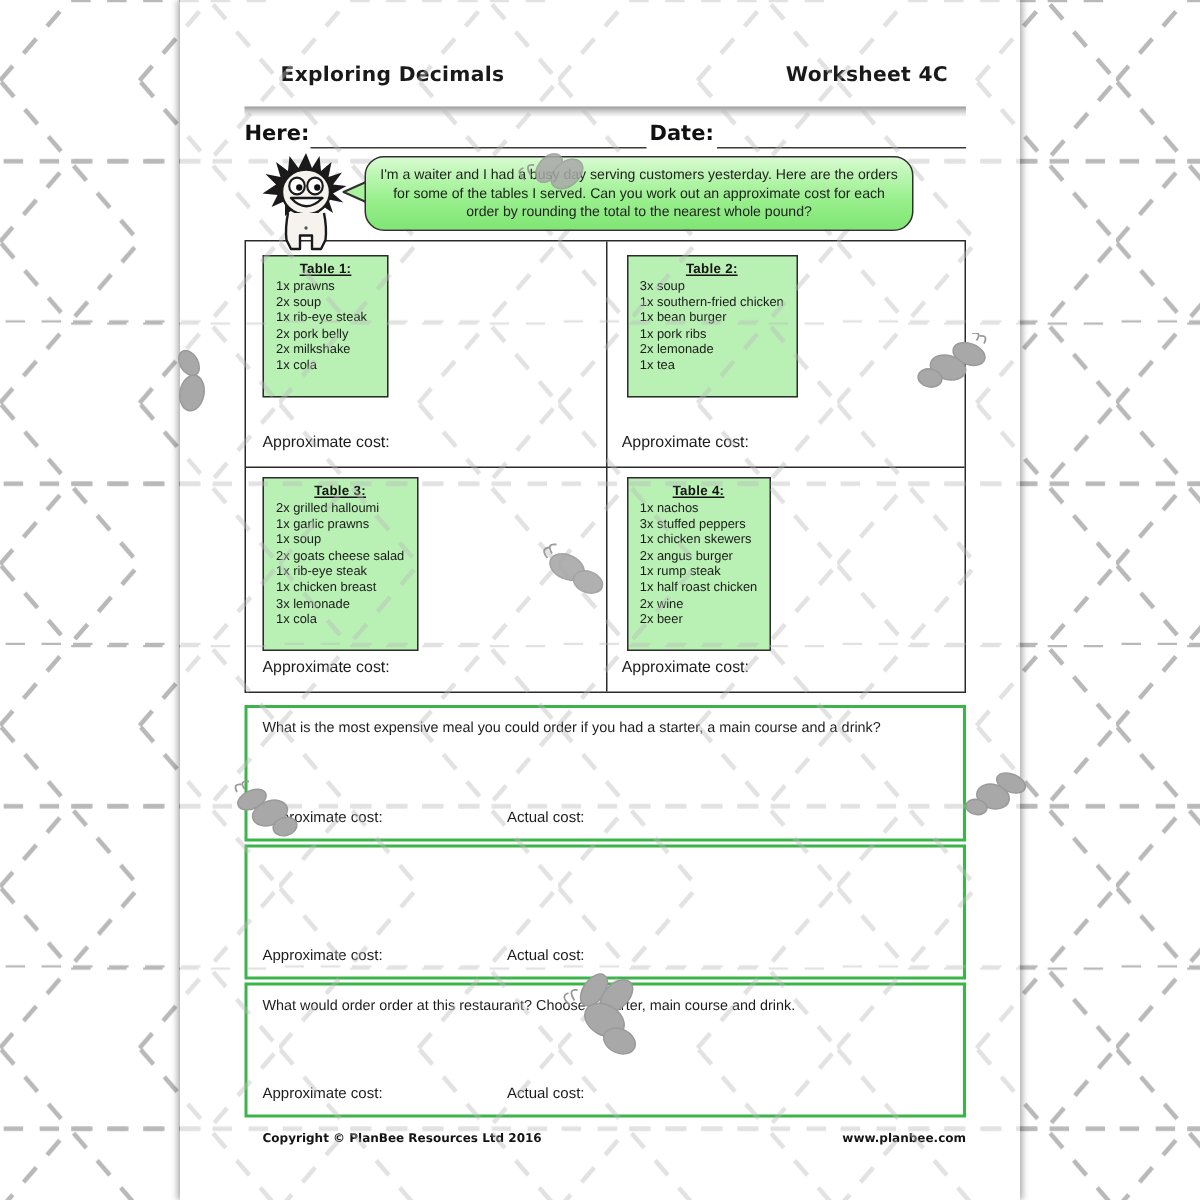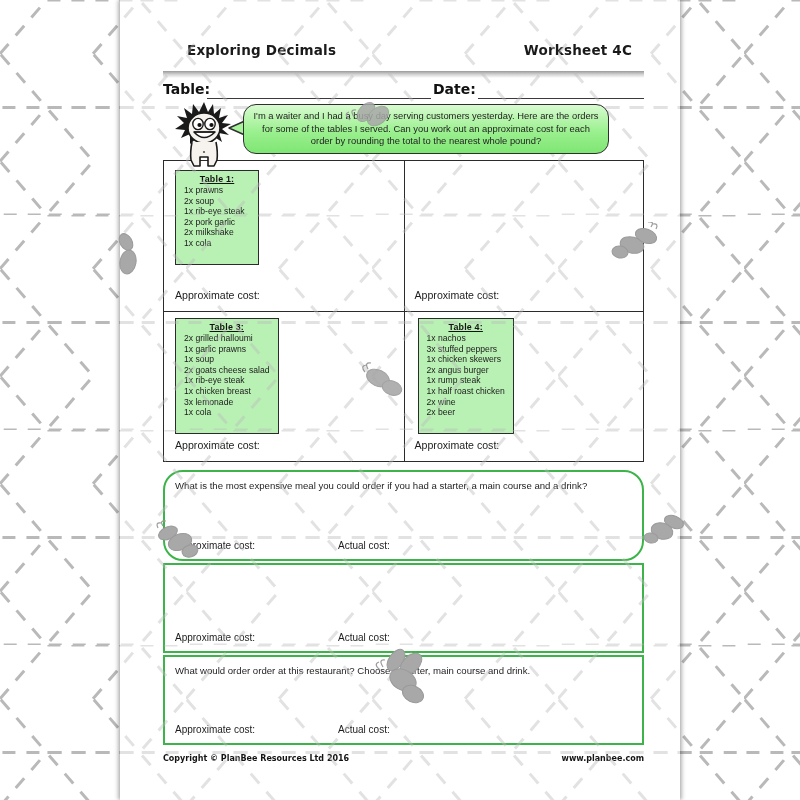--- a/index.html
+++ b/index.html
@@ -108,31 +108,31 @@
   }
   .qbox .qtext{
     position:absolute;left:10px;right:14px;top:7px;
     font-size:9.6px;line-height:13px;color:#1e1e1e;
   }
   .qbox .qcost{
     position:absolute;bottom:8px;font-size:10px;color:#1c1c1c;
   }
   .qbox .qcost.approx{left:10px;}
   .qbox .qcost.actual{left:173px;margin-top:20px;}
-  #q1{top:470px;height:91px;border-radius:20px;}
+  #q1{top:470px;height:91px;}
   #q2{top:563px;height:90px;}
   #q3{top:655px;height:90px;}
 
   
   .footer{
     position:absolute;top:754px;left:43px;width:481px;height:14px;z-index:4;
     font-family:"DejaVu Sans", sans-serif;
     font-weight:bold;font-size:8px;color:#141414;
   }
-  .footer .fl{position:absolute;left:0;top:0;}
+  .footer .fl{position:absolute;left:12px;top:0;}
   .footer .fr{position:absolute;right:0;top:0;}
 
   
   .bee{position:absolute;z-index:7;pointer-events:none;}
 </style>
 </head>
 <body>
 
 <svg id="honeycomb" viewBox="0 0 800 800" xmlns="http://www.w3.org/2000/svg">
   <defs>
@@ -151,46 +151,57 @@
 
 <div id="sheet">
   <div id="sheet-inner">
 
     <div class="hdr-box"></div>
     <div class="hdr-shadow"></div>
     <div class="hdr-title">Exploring Decimals</div>
     <div class="hdr-right">Worksheet 4C</div>
 
     <div class="namedate">
-      <span class="nd-label name">Table:</span>
+      <span class="nd-label name">Here:</span>
       <span class="nd-rule r1"></span>
       <span class="nd-label date">Date:</span>
       <span class="nd-rule r2"></span>
     </div>
 
     <div id="grid">
       <div class="vline"></div>
       <div class="hline"></div>
 
       <div class="cell c1">
         <div class="order-card">
           <div class="order-title">Table 1:</div>
           <ul class="order-list">
             <li>1x prawns</li>
             <li>2x soup</li>
             <li>1x rib-eye steak</li>
-            <li>2x pork garlic</li>
+            <li>2x pork belly</li>
             <li>2x milkshake</li>
             <li>1x cola</li>
           </ul>
         </div>
         <div class="appcost">Approximate cost:</div>
       </div>
 
       <div class="cell c2">
+        <div class="order-card" style="left:14px;">
+          <div class="order-title">Table 2:</div>
+          <ul class="order-list">
+            <li>3x soup</li>
+            <li>1x southern-fried chicken</li>
+            <li>1x bean burger</li>
+            <li>1x pork ribs</li>
+            <li>2x lemonade</li>
+            <li>1x tea</li>
+          </ul>
+        </div>
         <div class="appcost">Approximate cost:</div>
       </div>
 
       <div class="cell c3">
         <div class="order-card" style="top:7px;">
           <div class="order-title">Table 3:</div>
           <ul class="order-list">
             <li>2x grilled halloumi</li>
             <li>1x garlic prawns</li>
             <li>1x soup</li>

